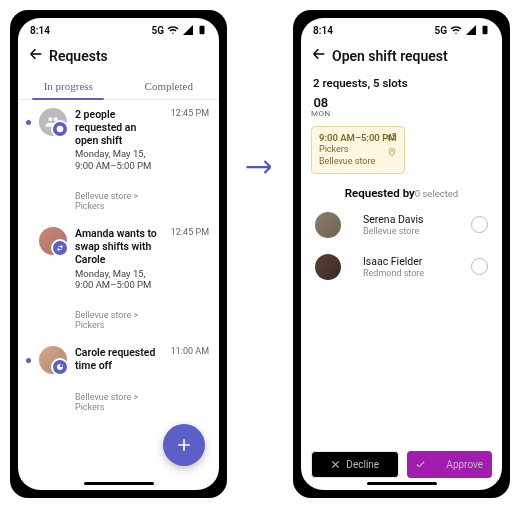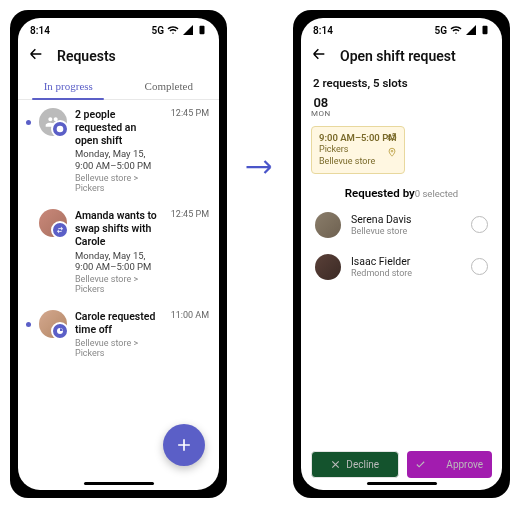--- a/index.html
+++ b/index.html
@@ -37,21 +37,21 @@
     padding: 2px 12px 0 12px;
     font-size: 10px;
     font-weight: 600;
     color: #000;
     justify-content: space-between;
   }
   .status-right { display: flex; align-items: center; gap: 3px; }
   .app-bar {
     display: flex;
     align-items: center;
-    gap: 13px;
+    gap: 5px;
     padding: 6px 10px;
   }
   .back-icon svg { width: 16px; height: 16px; }
   .app-title {
     font-size: 14px;
     font-weight: 600;
     color: #111;
   }
   .tabs {
     display: flex;
@@ -124,21 +124,21 @@
   }
   .req-sub {
     font-size: 9.5px;
     color: #444;
     margin-top: 1px;
     line-height: 1.25;
   }
   .req-breadcrumb {
     font-size: 9px;
     color: #888;
-    margin-top: 1px;
+    margin-top: 19px;
   }
   .req-time {
     font-size: 9px;
     color: #666;
     margin-left: 4px;
     flex-shrink: 0;
   }
   .fab {
     position: absolute;
     right: 14px;
@@ -212,21 +212,21 @@
     display: flex;
     justify-content: center;
     align-items: baseline;
     padding: 10px 12px 4px;
   }
   .section-title { font-size: 11.5px; font-weight: 600; }
   .section-meta { font-size: 9.5px; color: #888; }
   .person {
     display: flex;
     align-items: center;
-    gap: 10px;
+    gap: 22px;
     padding: 8px 14px;
   }
   .person .info { flex: 1; }
   .p-name { font-size: 10.5px; color: #111; }
   .p-store { font-size: 9px; color: #888; }
   .radio {
     width: 15px; height: 15px;
     border: 1.5px solid #bbb;
     border-radius: 50%;
   }
@@ -240,21 +240,21 @@
     flex: 1;
     display: flex;
     align-items: center;
     justify-content: center;
     gap: 5px;
     padding: 7px 0;
     border-radius: 4px;
     font-size: 10px;
     color: #bbb;
   }
-  .btn.decline { border: 1px solid #e4e4e4; background: #14532d; }
+  .btn.decline { border: 1px solid #e4e4e4; background: #000000; }
   .btn.approve { background: #a21caf; gap: 20px; }
   .btn svg { width: 11px; height: 11px; }
 </style>
 </head>
 <body>
 
 <div class="phone">
   <div class="screen">
     <div class="status-bar">
       <span>8:14</span>

